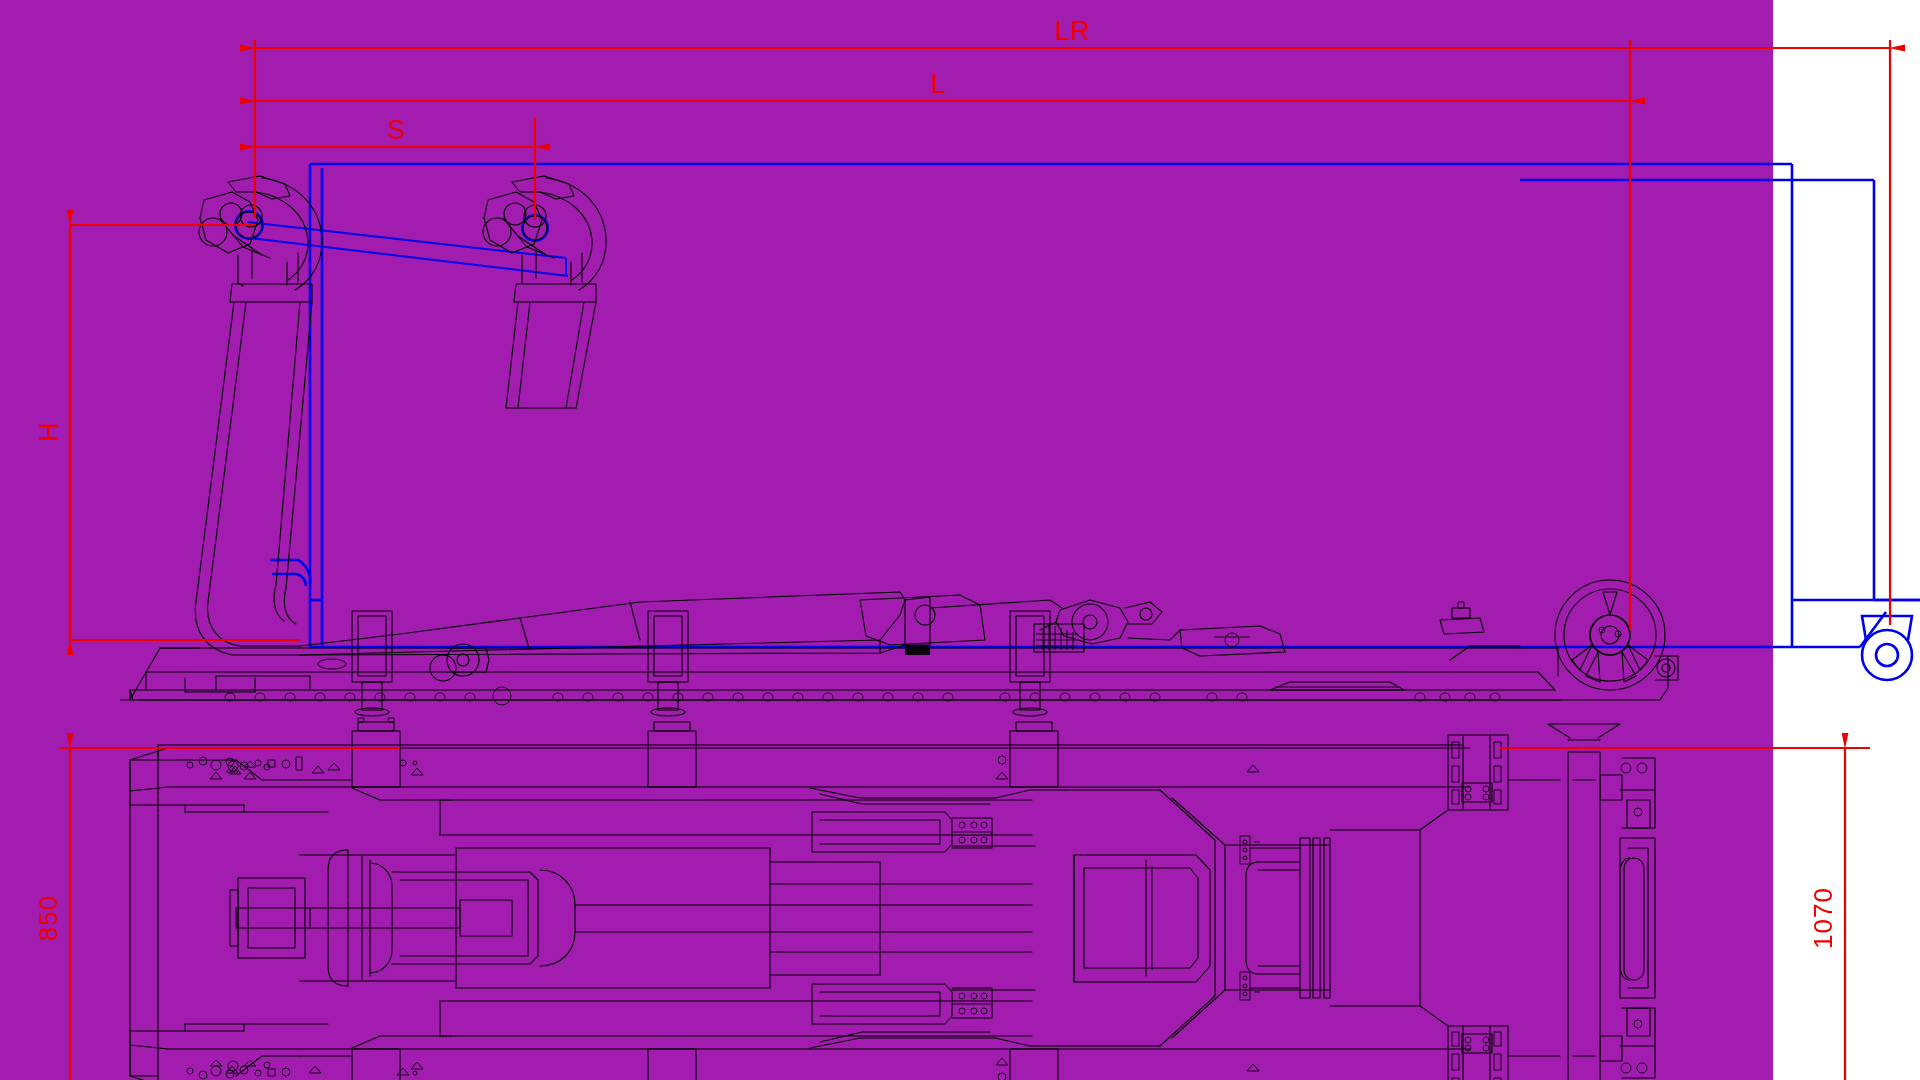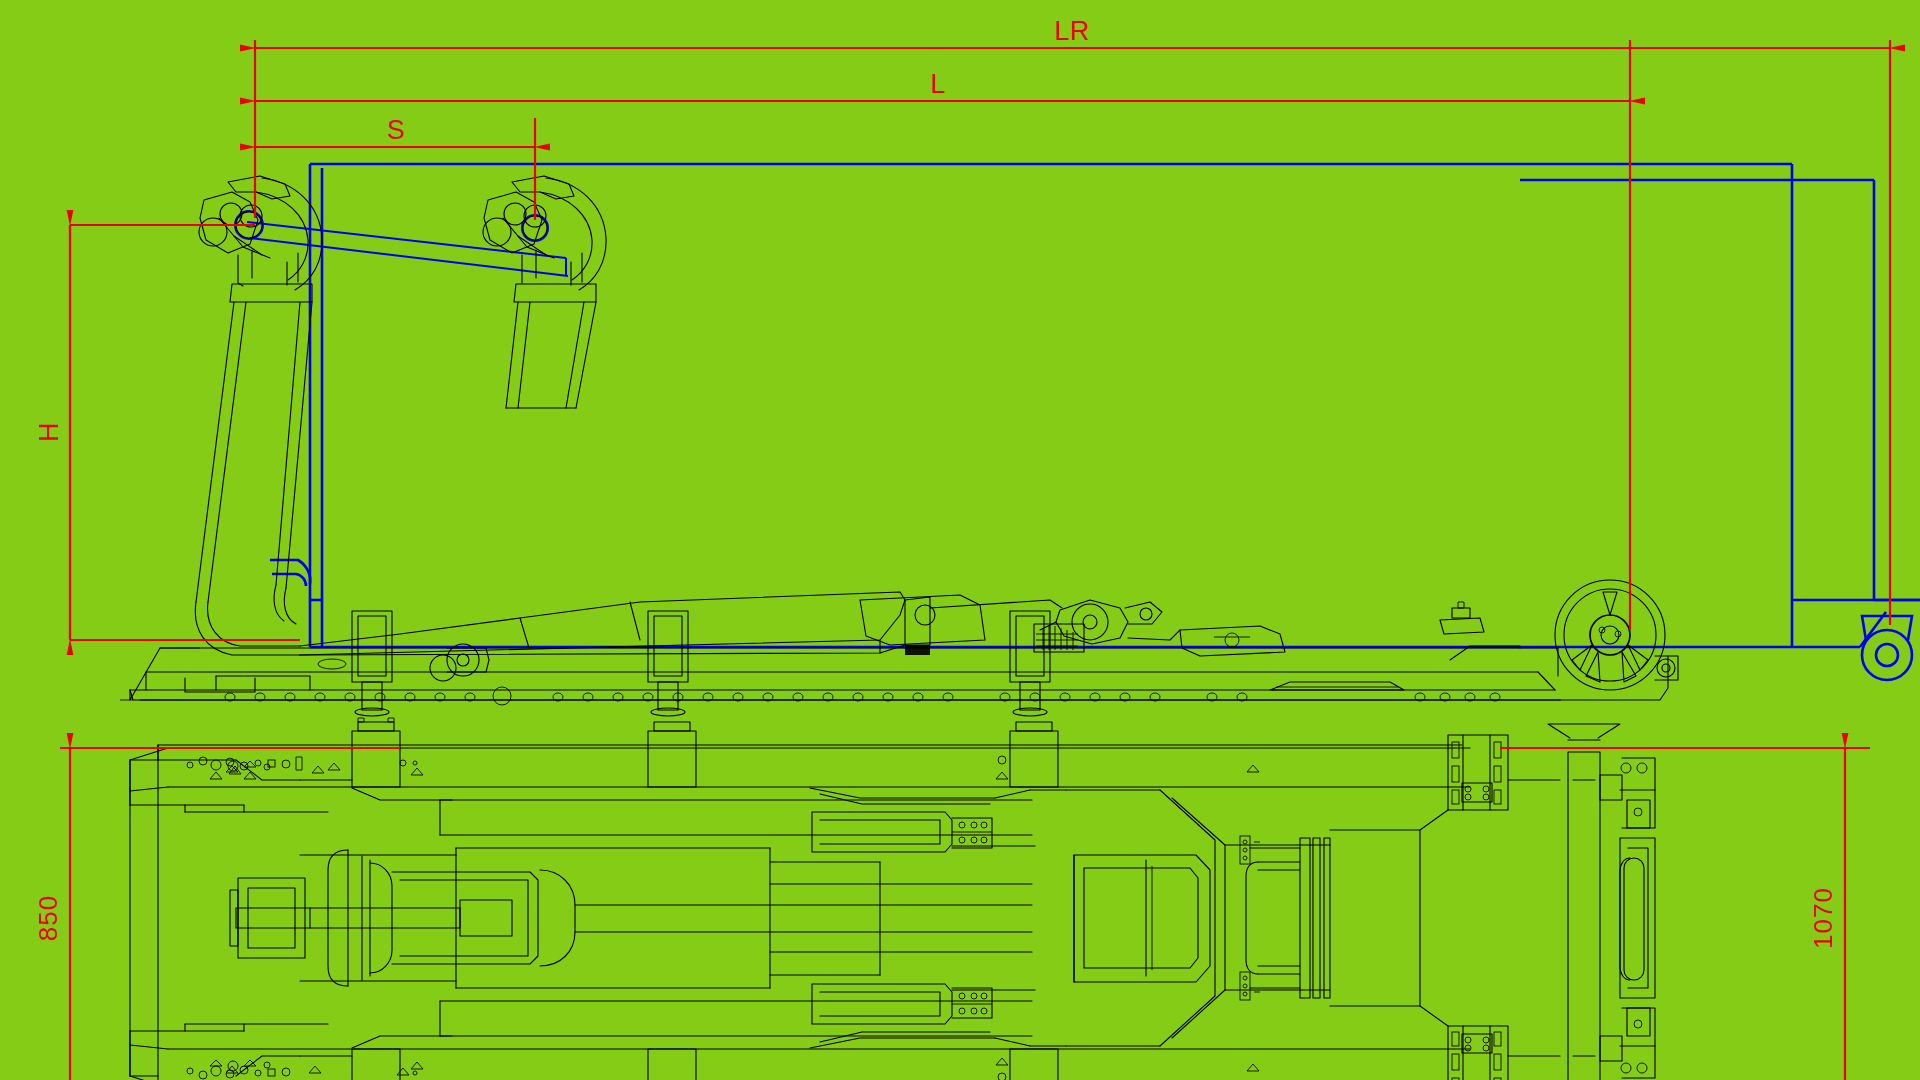--- a/index.html
+++ b/index.html
@@ -6,23 +6,23 @@
     margin: 0;
     padding: 0;
     background: #ffffff;
     width: 1920px;
     height: 1080px;
     overflow: hidden;
     font-family: "Liberation Sans", sans-serif;
   }
   #drawing-root {
     position: relative;
-    width: 1920px;
+    width: 1773px;
     height: 1080px;
-    background: #84cc16;
+    background: #a21caf;
   }
   svg#cad {
     display: block;
     width: 1920px;
     height: 1080px;
   }
   .blk { fill: none; stroke: #000000; stroke-width: 1.1; stroke-linejoin: round; stroke-linecap: round; }
   .blk-thin { fill: none; stroke: #000000; stroke-width: 0.85; }
   .blk-thick { fill: none; stroke: #000000; stroke-width: 1.7; }
   .blkfill { fill: #000000; stroke: none; }

